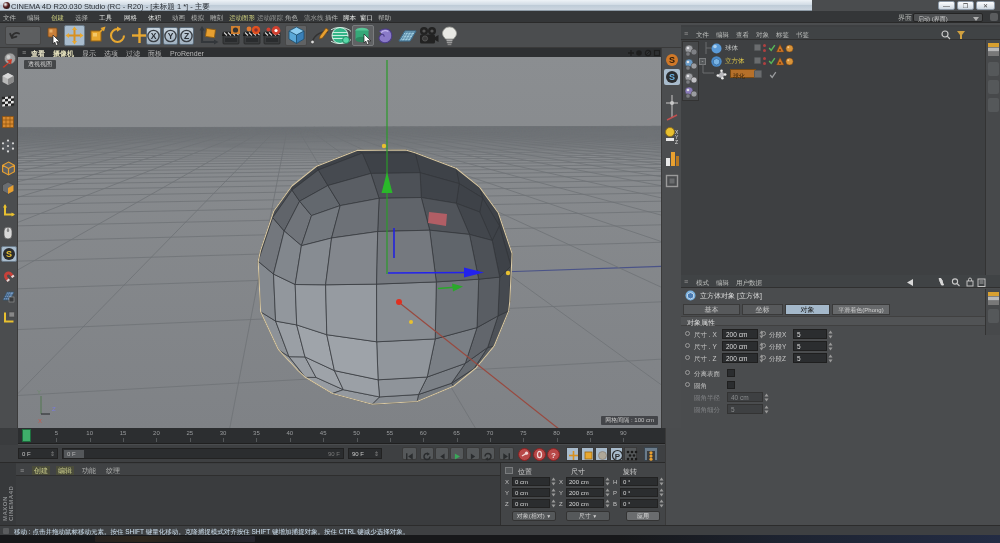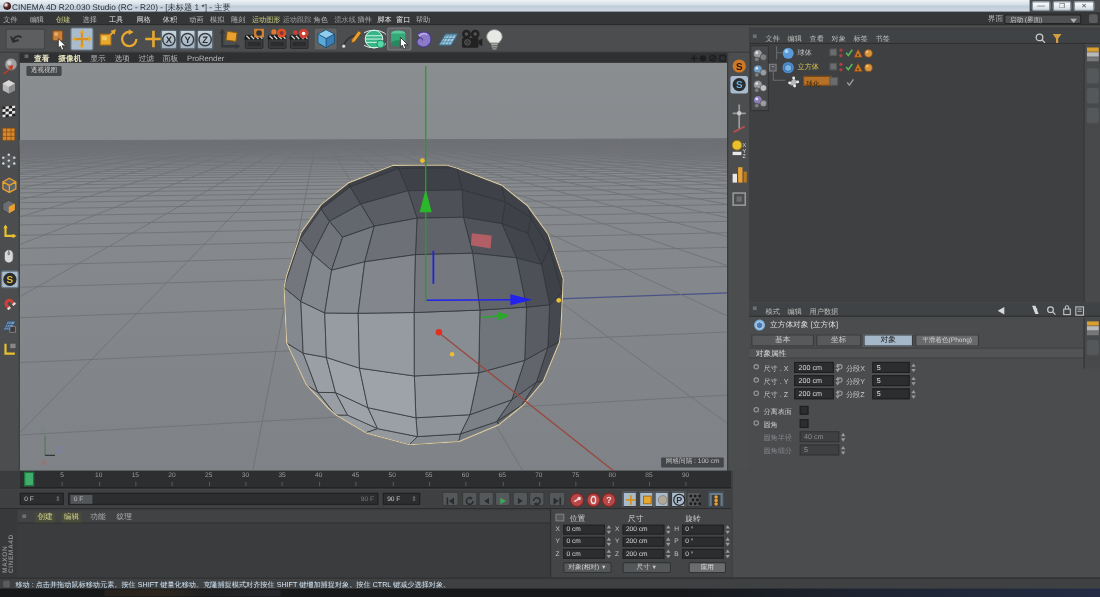--- a/index.html
+++ b/index.html
@@ -4,21 +4,21 @@
 *{margin:0;padding:0;box-sizing:border-box;}
 html,body{width:1000px;height:543px;overflow:hidden;background:#4a4c4e;font-family:"Liberation Sans",sans-serif;}
 .abs{position:absolute;}
 #page{position:relative;width:1000px;height:543px;}
 .t7{font-size:7px;line-height:1;}
 .t6{font-size:6px;line-height:1;}
 </style></head>
 <body>
 <div id="page">
 
-<div class="abs" style="left:0;top:0;width:936px;height:11px;background:linear-gradient(#eef3f7 0%,#d3dde6 45%,#bfccd8 55%,#ccd6e0 100%);border-bottom:1px solid #8d9aa6;">
+<div class="abs" style="left:0;top:0;width:812px;height:11px;background:linear-gradient(#eef3f7 0%,#d3dde6 45%,#bfccd8 55%,#ccd6e0 100%);border-bottom:1px solid #8d9aa6;">
   <div class="abs" style="left:3px;top:2px;width:7px;height:7px;border-radius:50%;background:radial-gradient(circle at 35% 35%,#e8e8e8 8%,#5a2020 40%,#1a1a1a 90%);"></div>
   <div class="abs" style="left:11px;top:2px;font-size:7.5px;color:#2a2f35;white-space:nowrap;">CINEMA 4D R20.030 Studio (RC - R20) - [未标题 1 *] - 主要</div>
   <div class="abs" style="left:938px;top:1px;width:17px;height:9px;background:linear-gradient(#fdfeff,#cfd9e2);border:1px solid #8b98a6;border-radius:2px;color:#444;font-size:7px;text-align:center;line-height:7px;">—</div>
   <div class="abs" style="left:957px;top:1px;width:17px;height:9px;background:linear-gradient(#fdfeff,#cfd9e2);border:1px solid #8b98a6;border-radius:2px;color:#444;font-size:6px;text-align:center;line-height:8px;">❐</div>
   <div class="abs" style="left:976px;top:1px;width:19px;height:9px;background:linear-gradient(#fdfeff,#cfd9e2);border:1px solid #8b98a6;border-radius:2px;color:#444;font-size:6px;text-align:center;line-height:8px;">✕</div>
 </div>
 
 <div class="abs" style="left:0;top:11px;width:1000px;height:12px;background:#343638;border-bottom:1px solid #2a2a2a;">
   <div class="abs" style="top:3px;left:0;height:8px;">
         <span class="abs" style="left:3px;top:0;font-size:6.5px;color:#b4b6b4;white-space:nowrap;">文件</span>

